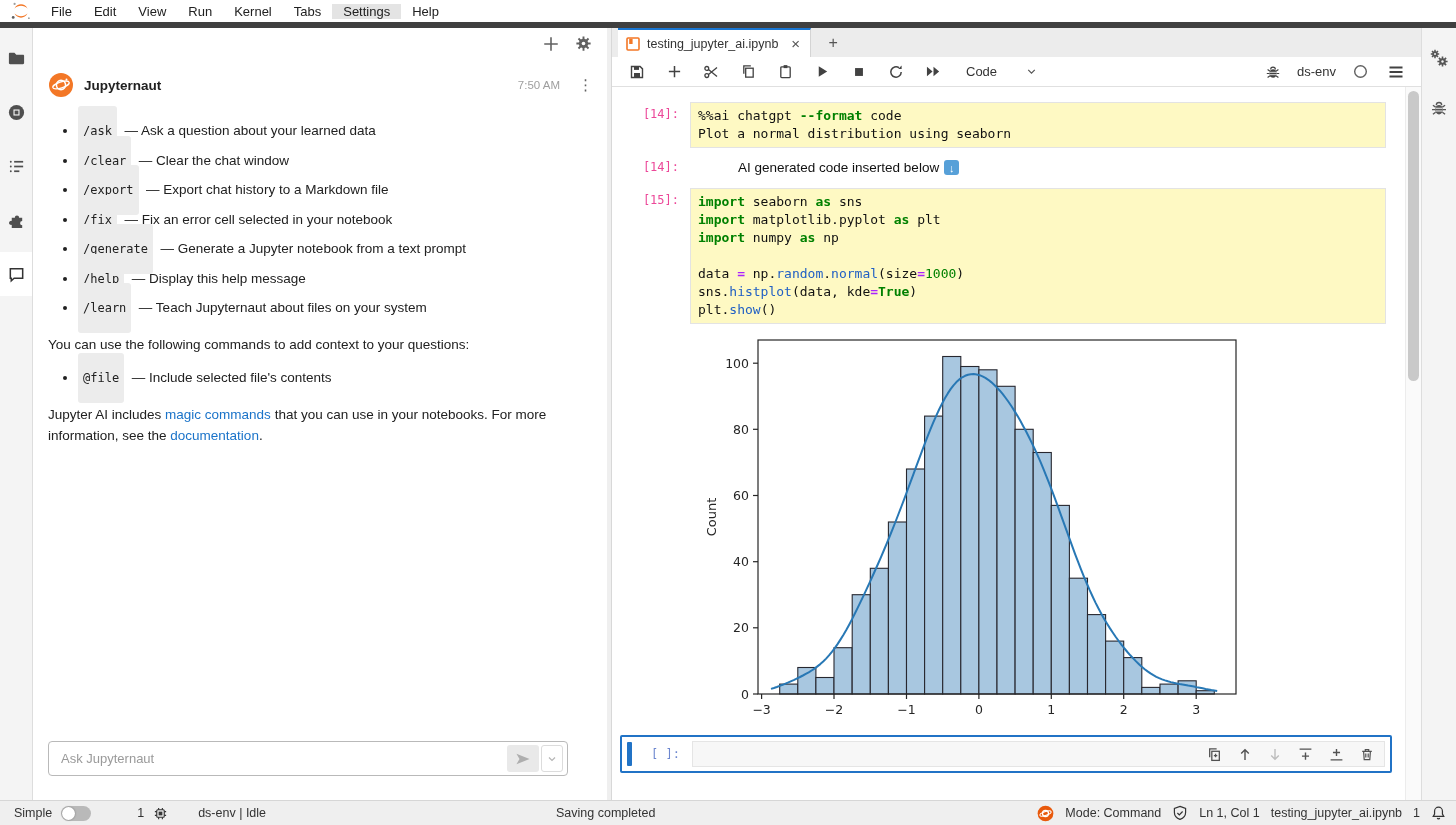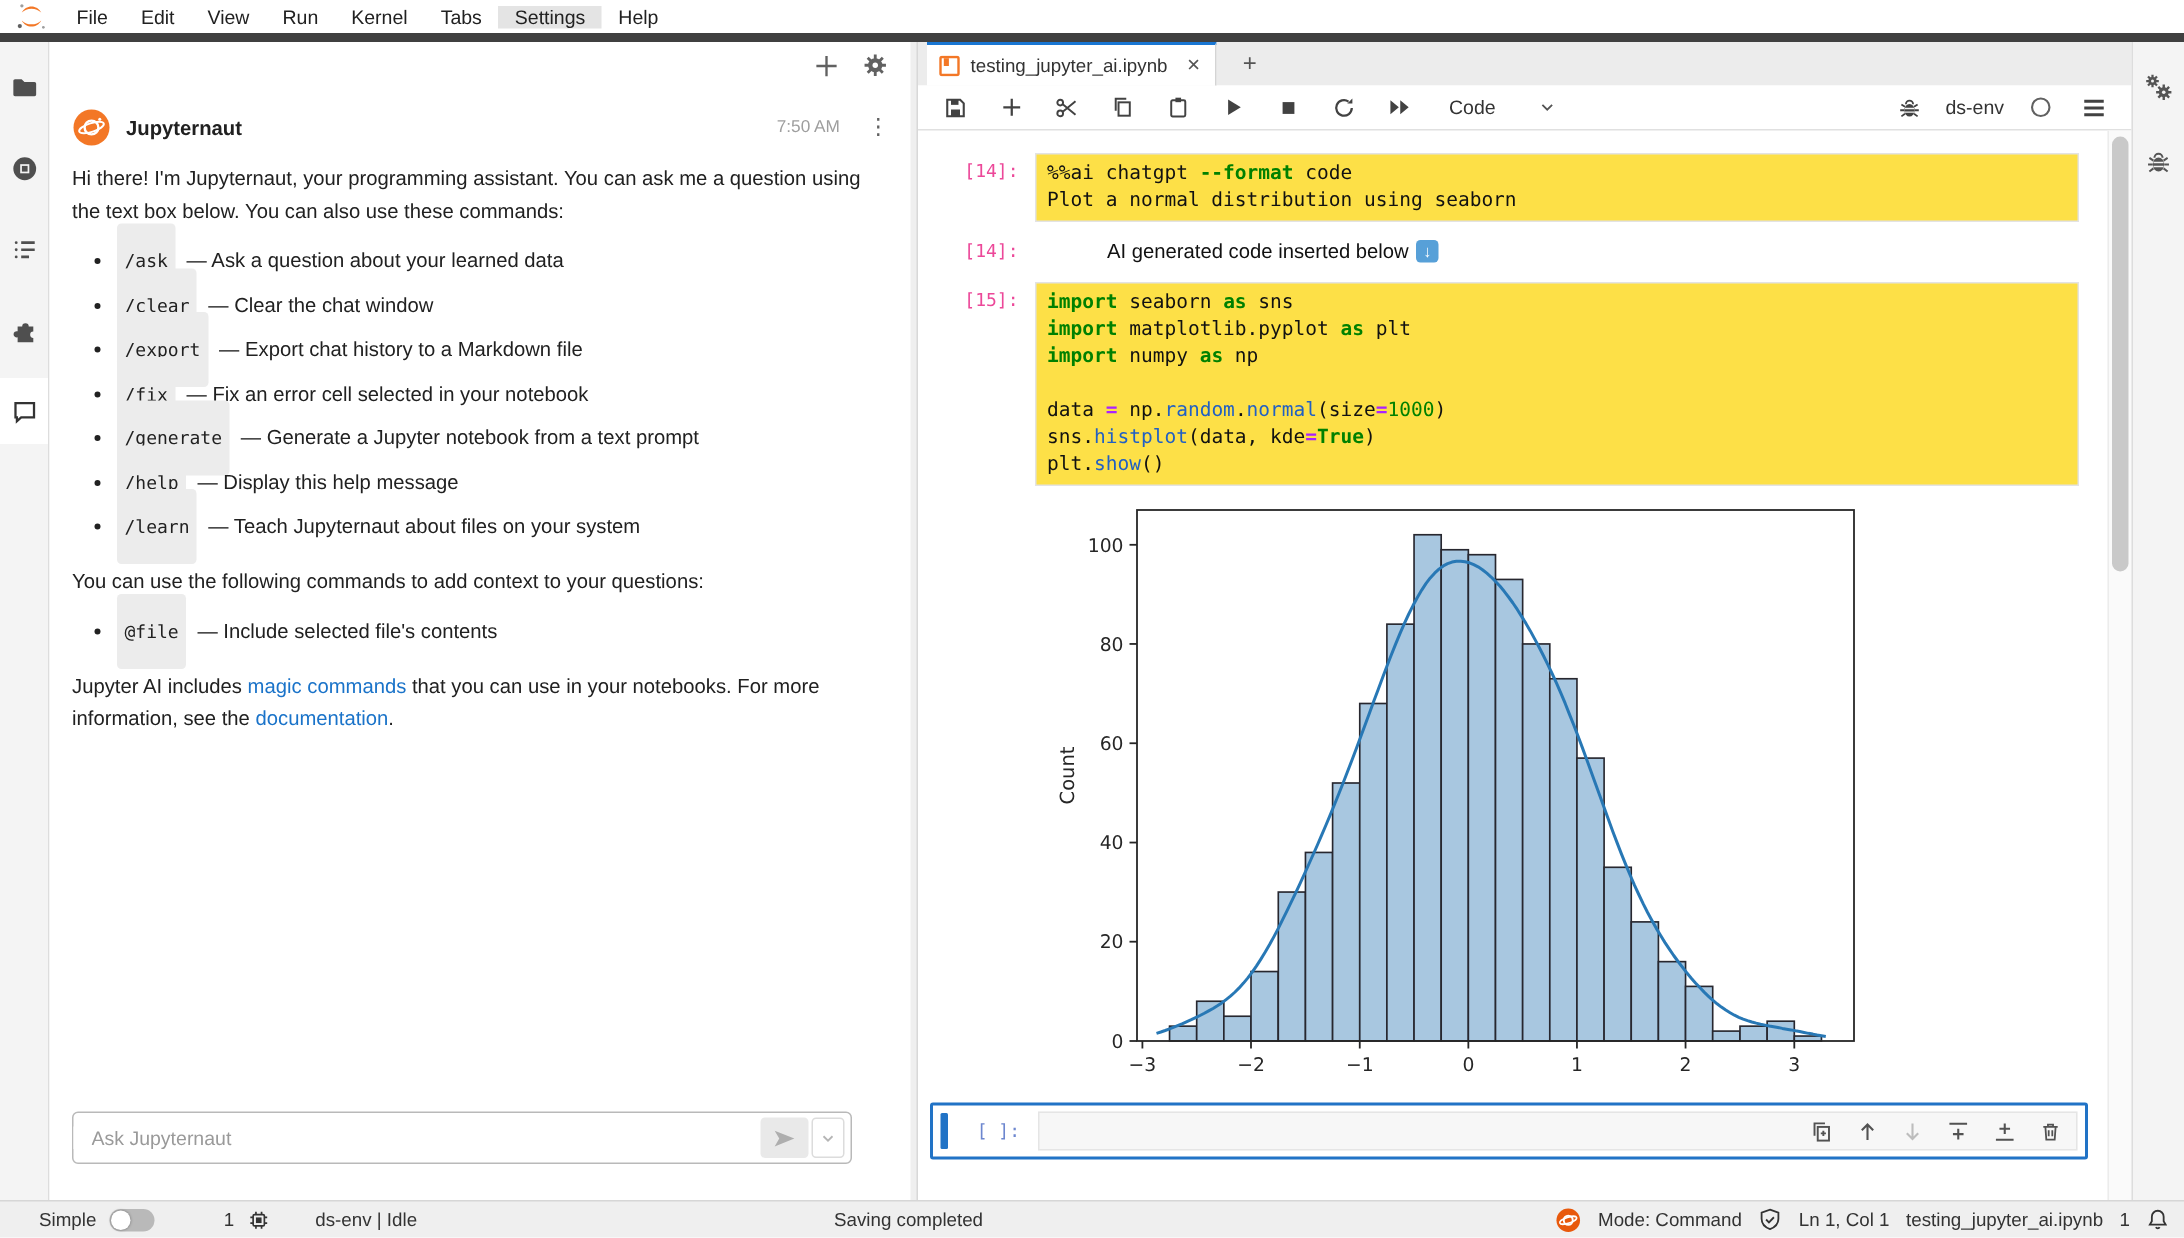--- a/index.html
+++ b/index.html
@@ -64,21 +64,21 @@
   #nbtoolbar .kernel-name { font-size:13px; color:#333; }
 
   #nb-content { position:absolute; left:0; top:60px; width:793px; bottom:0; background:#fff; }
   #nb-scroll { position:absolute; right:0; top:59px; width:16px; bottom:0; background:#fafafa;
     border-left:1px solid #ececec; }
   #nb-thumb { position:absolute; left:2px; right:2px; top:4px; height:290px; background:#c9c9c9; border-radius:6px; }
 
   .cell-row { display:flex; padding:0 19px 0 10px; }
   .prompt { width:68px; min-width:68px; text-align:right; padding:5px 11px 0 0;
     font-family:"DejaVu Sans Mono",monospace; font-size:12px; color:#ec4899; }
-  .in-box { flex:1; background:#fde047; border:1px solid #e3e3e3; padding:4px 7px; }
+  .in-box { flex:1; background:#fef9c3; border:1px solid #e3e3e3; padding:4px 7px; }
   .code-line { font-family:"DejaVu Sans Mono",monospace; font-size:13px; line-height:18px;
     white-space:pre; color:#111; }
   .tok-k { color:#008000; font-weight:bold; }
   .tok-o { color:#aa22ff; font-weight:bold; }
   .tok-p { color:#2160c4; }
   .tok-n { color:#008000; }
   .out-row { margin-top:9px; }
   .out-text { font-size:13.5px; padding-top:3px; color:#111; display:flex; align-items:center; gap:5px;margin-left:48px; }
   .dn-emoji { display:inline-flex; width:15px; height:15px; background:#57a0d8; border-radius:3px;
     color:#fff; font-size:11px; align-items:center; justify-content:center; font-weight:bold; }
@@ -95,21 +95,21 @@
   .cell-tools { position:absolute; right:10px; top:5px; display:flex; gap:16px; align-items:center; }
 
   
   #right-strip { position:absolute; right:0; top:28px; width:35px; height:772px; background:#f4f4f4;
     border-left:1px solid #ddd; }
   #right-strip .slot { width:34px; height:40px; display:flex; align-items:center; justify-content:center; margin-top:10px; }
 
   
   #statusbar { position:absolute; left:0; top:800px; width:1456px; height:25px; background:#efefef;
     border-top:1px solid #d6d6d6; font-size:12.5px; color:#333; display:flex; align-items:center; }
-  #statusbar .lft { display:flex; align-items:center; gap:9px; margin-left:26px; }
+  #statusbar .lft { display:flex; align-items:center; gap:9px; margin-left:14px; }
   .toggle { width:30px; height:15px; background:#b9b9b9; border-radius:8px; position:relative; }
   .toggle .knob { position:absolute; left:1px; top:1px; width:13px; height:13px; background:#fff;
     border-radius:50%; box-shadow:0 0 2px rgba(0,0,0,.4); }
   #statusbar .ctr { position:absolute; left:556px; }
   #statusbar .rgt { margin-left:auto; display:flex; align-items:center; gap:11px; margin-right:10px; }
   svg { display:block; }
 </style>
 </head>
 <body>
 
@@ -189,21 +189,20 @@
         <ellipse cx="13" cy="13" rx="8.6" ry="2.9" fill="none" stroke="#fff" stroke-width="1.3" transform="rotate(-18 13 13)"></ellipse>
         <circle cx="18.5" cy="7.5" r="1" fill="#fff"></circle>
       </svg>
     </span>
     <span class="author">Jupyternaut</span>
     <span class="time">7:50 AM</span>
     <span class="kebab">⋮</span>
   </div>
 
   <div id="chat-body">
-    <p>Hi there! I'm Jupyternaut, your programming assistant. You can ask me a question using the text box below. You can also use these commands:</p>
     <ul id="cmd-list">
         <li><span class="chip">/ask</span>&nbsp; — Ask a question about your learned data</li>
         <li><span class="chip">/clear</span>&nbsp; — Clear the chat window</li>
         <li><span class="chip">/export</span>&nbsp; — Export chat history to a Markdown file</li>
         <li><span class="chip">/fix</span>&nbsp; — Fix an error cell selected in your notebook</li>
         <li><span class="chip">/generate</span>&nbsp; — Generate a Jupyter notebook from a text prompt</li>
         <li><span class="chip">/help</span>&nbsp; — Display this help message</li>
         <li><span class="chip">/learn</span>&nbsp; — Teach Jupyternaut about files on your system</li>
       </ul>
     <p>You can use the following commands to add context to your questions:</p>

